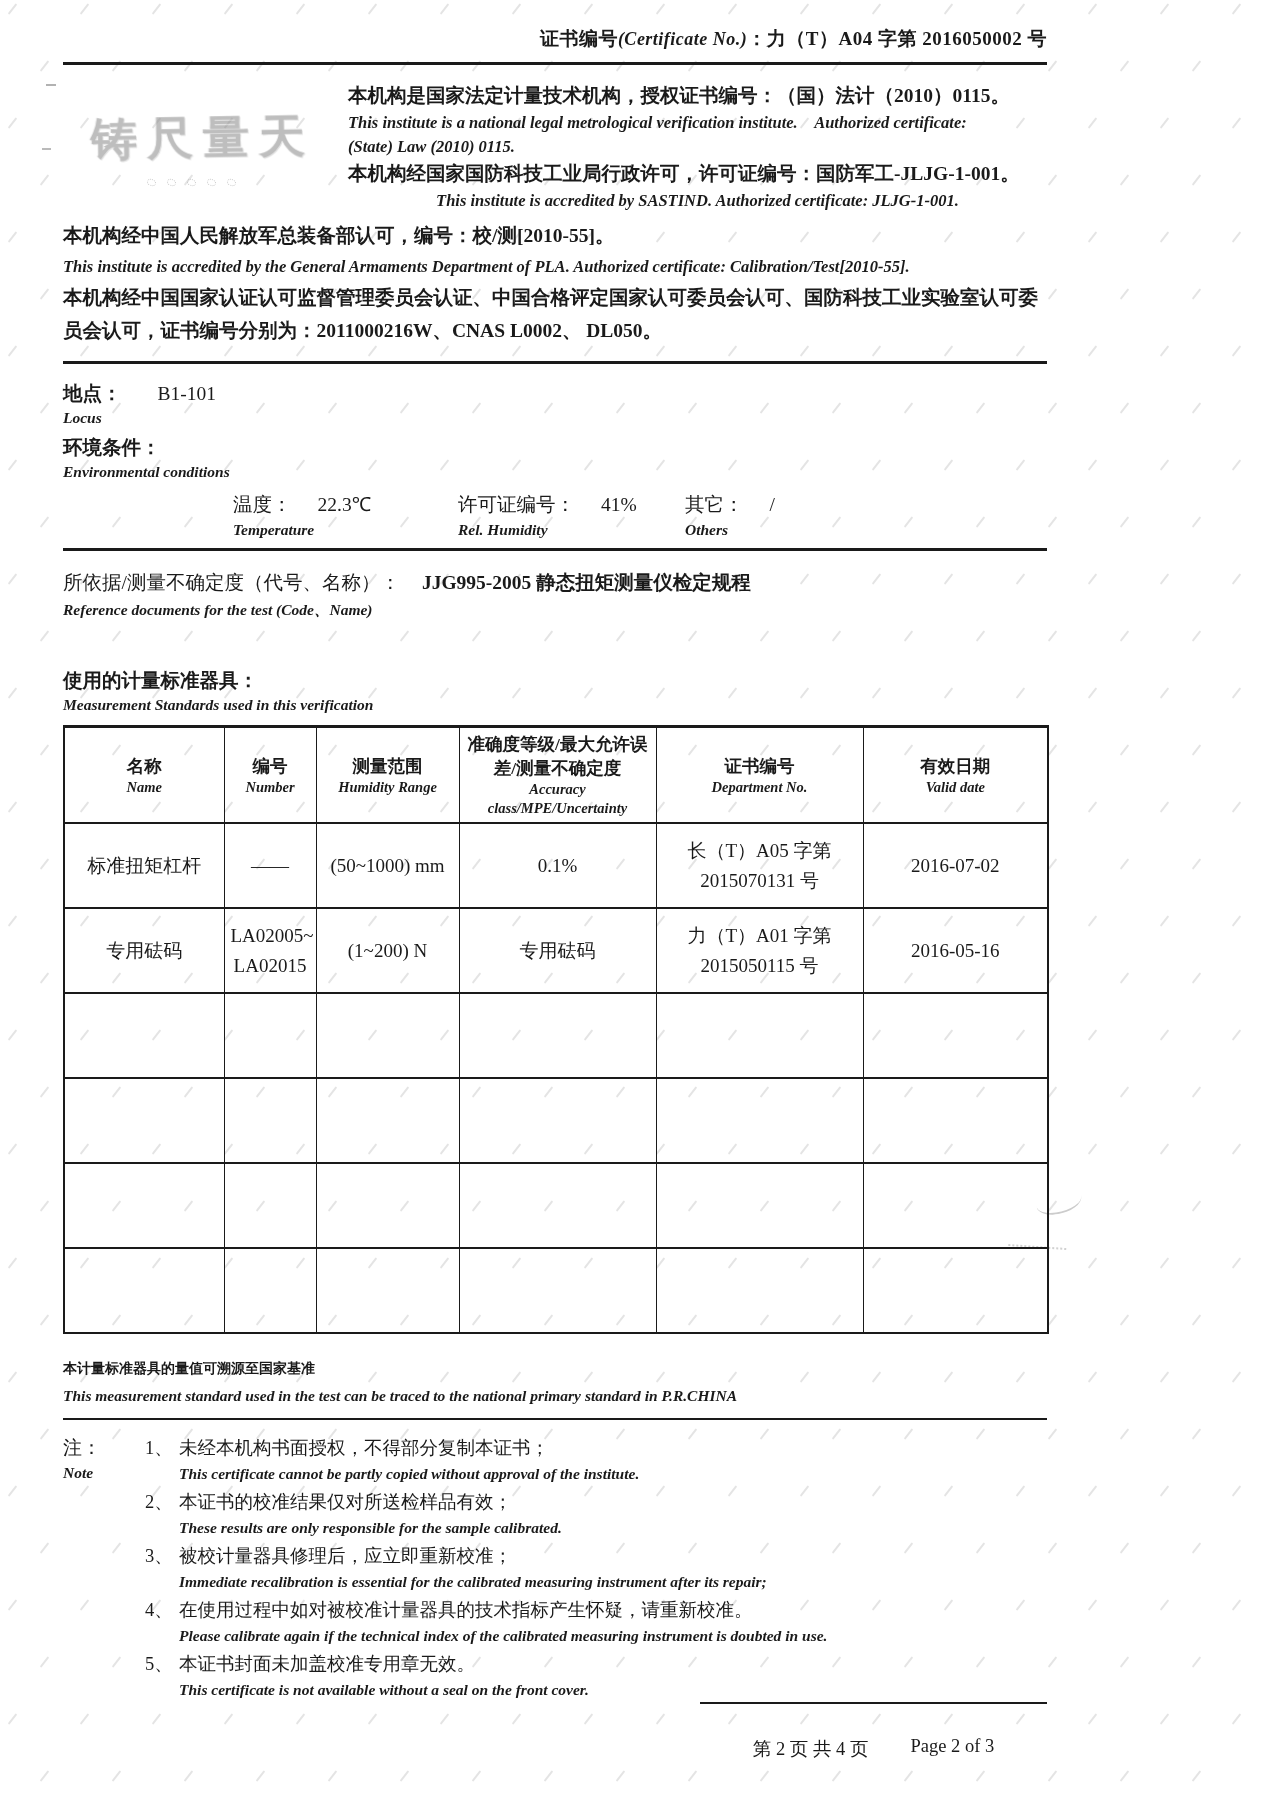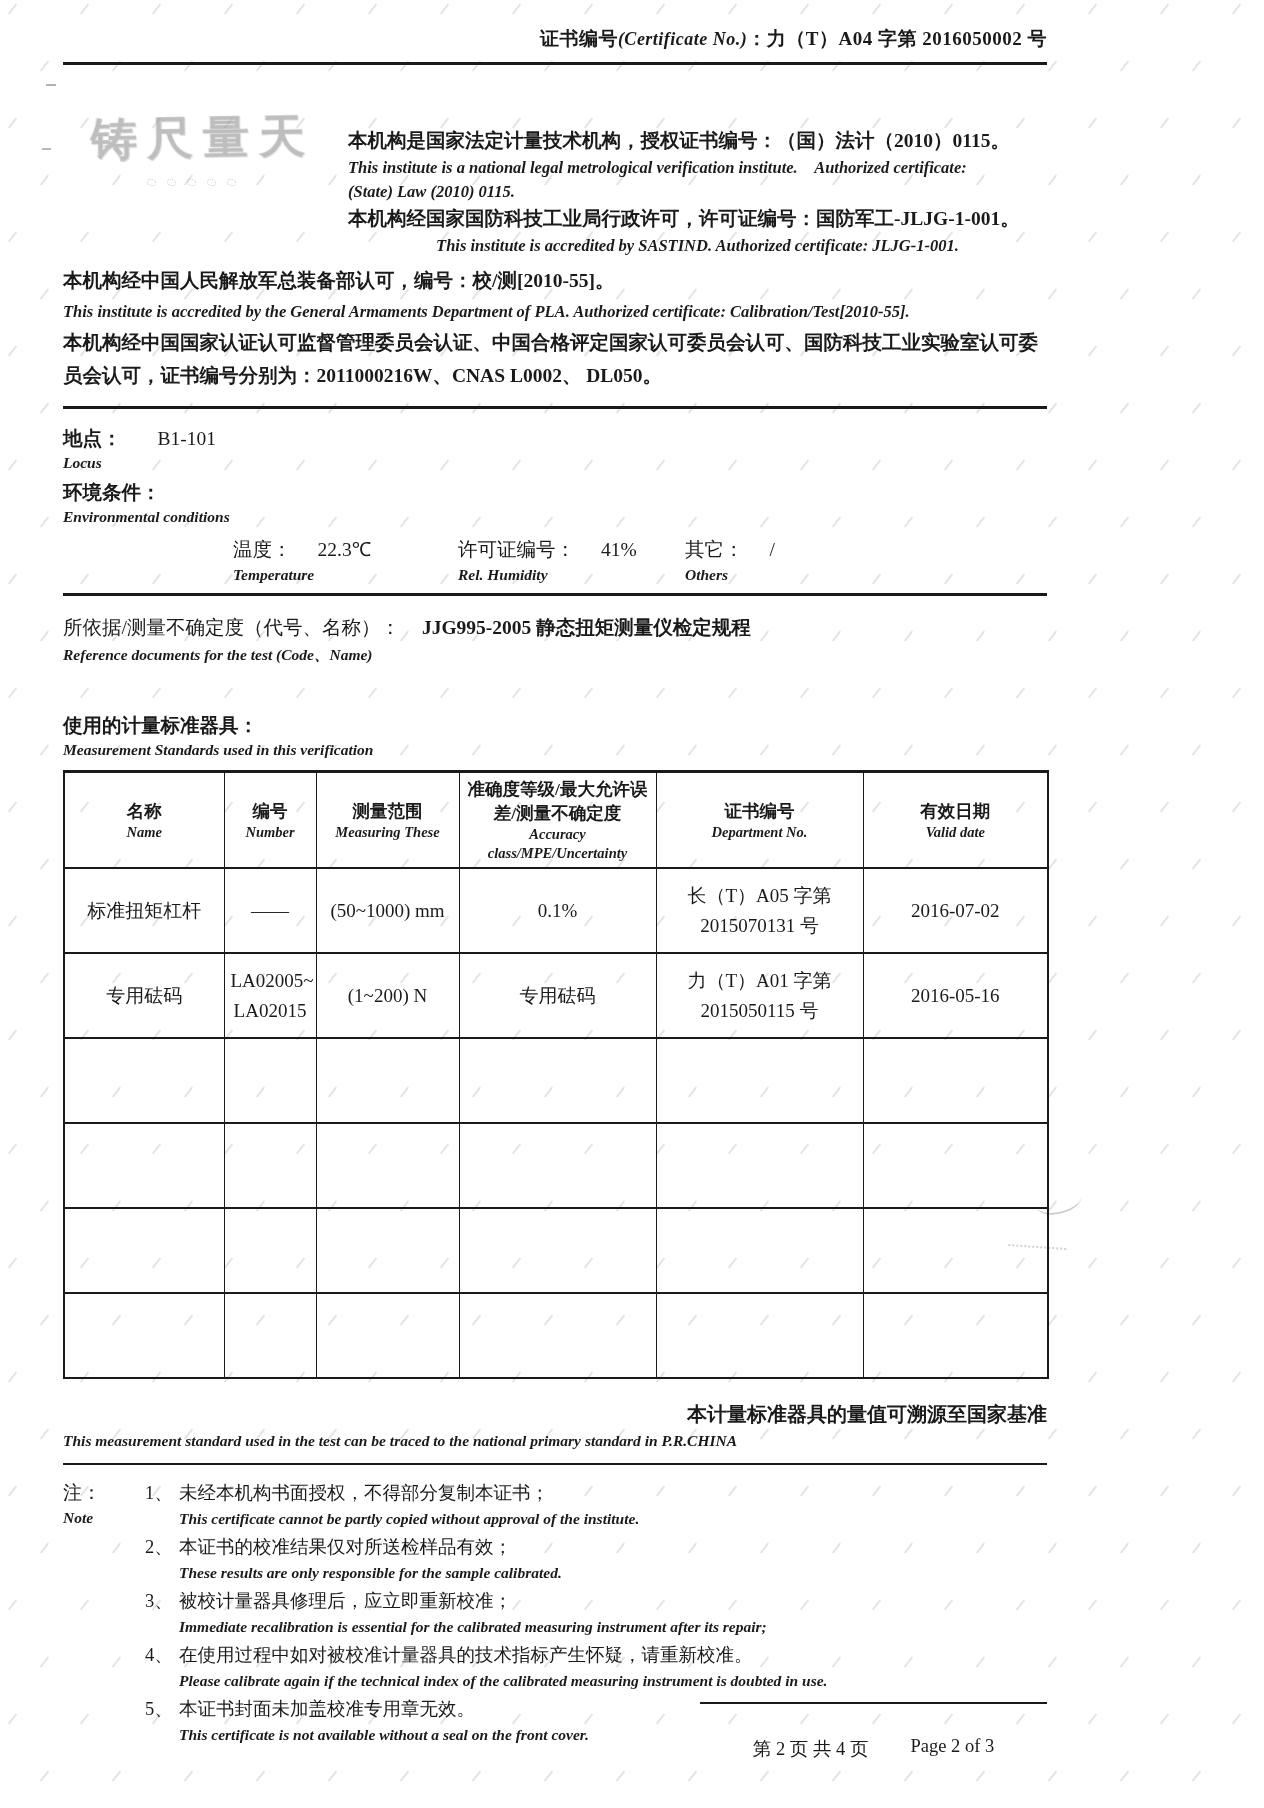--- a/index.html
+++ b/index.html
@@ -27,21 +27,21 @@
   .stamp {
     width:285px; padding:28px 0 0 28px; flex:none;
   }
   .stamp-text {
     font-size:46px; font-weight:700; letter-spacing:10px; color:#8a8a8a;
     opacity:.55; filter:blur(.6px); transform:rotate(-1deg);
     text-shadow:1px 1px 0 #cfcfcf, -1px 0 0 #e2e2e2;
   }
   .stamp-sub { margin:10px 0 0 56px; display:flex; gap:11px; opacity:.5; }
   .stamp-sub i { width:9px; height:7px; border:1px dotted #9a9a9a; border-radius:50%; transform:rotate(20deg); }
-  .intro-text { flex:1; padding-top:2px;margin-top:45px; }
+  .intro-text { flex:1; padding-top:2px; }
   .zh-line { font-size:19.5px; font-weight:700; line-height:30px; }
   .en-line { font-size:16.5px; font-style:italic; font-weight:700; line-height:24px; }
   .en-line.center { text-align:center; }
   .fullblock { margin-top:6px; }
   .fullblock .zh-line { line-height:33px; }
   .fullblock .en-line { line-height:29px; }
 
   
   .sec { margin-top:16px; }
   .label-zh { font-size:19.5px; font-weight:700; line-height:28px; }
@@ -70,21 +70,21 @@
     border:1px solid #1a1a1a; border-top-width:2px; border-bottom-width:2px;
     text-align:center; vertical-align:middle; padding:4px 6px;
   }
   table.standards th { height:80px; }
   table.standards td { height:85px; font-size:19px; white-space:pre-line; line-height:30px; }
   .th-zh { display:block; font-size:17.5px; font-weight:700; line-height:24px; }
   .th-en { display:block; font-size:14.5px; font-style:italic; font-weight:700; line-height:19px; }
 
   
   .trace { margin-top:20px; }
-  .trace .zh { font-size:20px; font-weight:700; line-height:30px;text-align:right; }
+  .trace .zh { font-size:14px; font-weight:700; line-height:30px; }
   .trace .en { font-size:15.5px; font-style:italic; font-weight:700; line-height:24px; }
   .rule.trace-rule { margin-top:10px; border-top-width:2.5px; }
 
   
   .notes { margin-top:14px; display:flex; }
   .notes-label { width:82px; flex:none; }
   .notes-label .zh { font-size:19px; line-height:28px; }
   .notes-label .en { font-size:15.5px; font-style:italic; font-weight:700; line-height:22px; }
   .notes-body { flex:1; }
   .note-item { margin-bottom:3px; }
@@ -781,21 +781,21 @@
             <th>
               <span class="th-zh">名称</span>
               <span class="th-en">Name</span>
             </th>
             <th>
               <span class="th-zh">编号</span>
               <span class="th-en">Number</span>
             </th>
             <th>
               <span class="th-zh">测量范围</span>
-              <span class="th-en">Measuring These</span>
+              <span class="th-en">Humidity Range</span>
             </th>
             <th>
               <span class="th-zh">准确度等级/最大允许误差/测量不确定度</span>
               <span class="th-en">Accuracy class/MPE/Uncertainty</span>
             </th>
             <th>
               <span class="th-zh">证书编号</span>
               <span class="th-en">Department No.</span>
             </th>
             <th>

